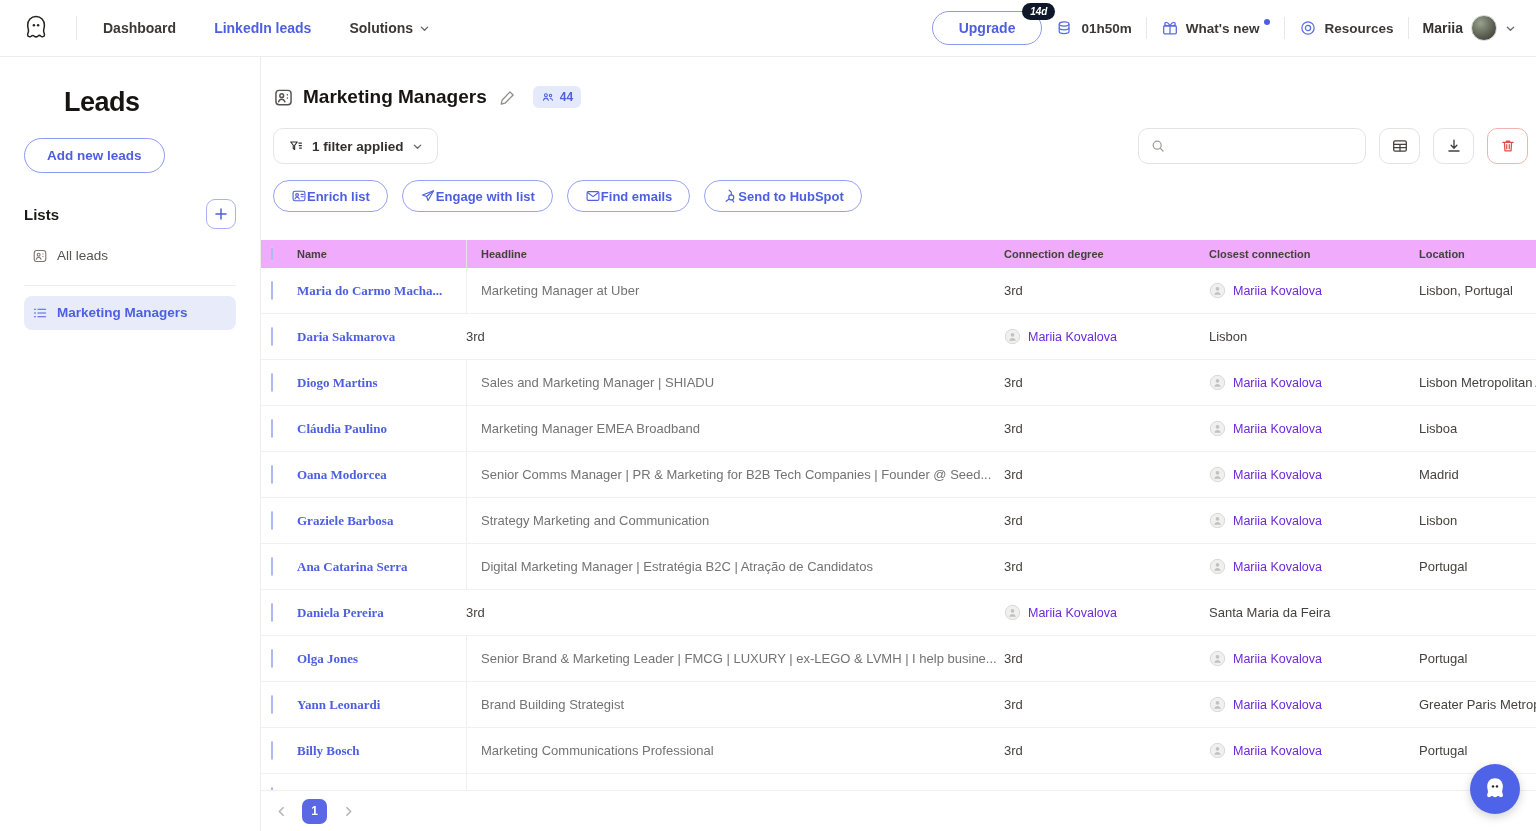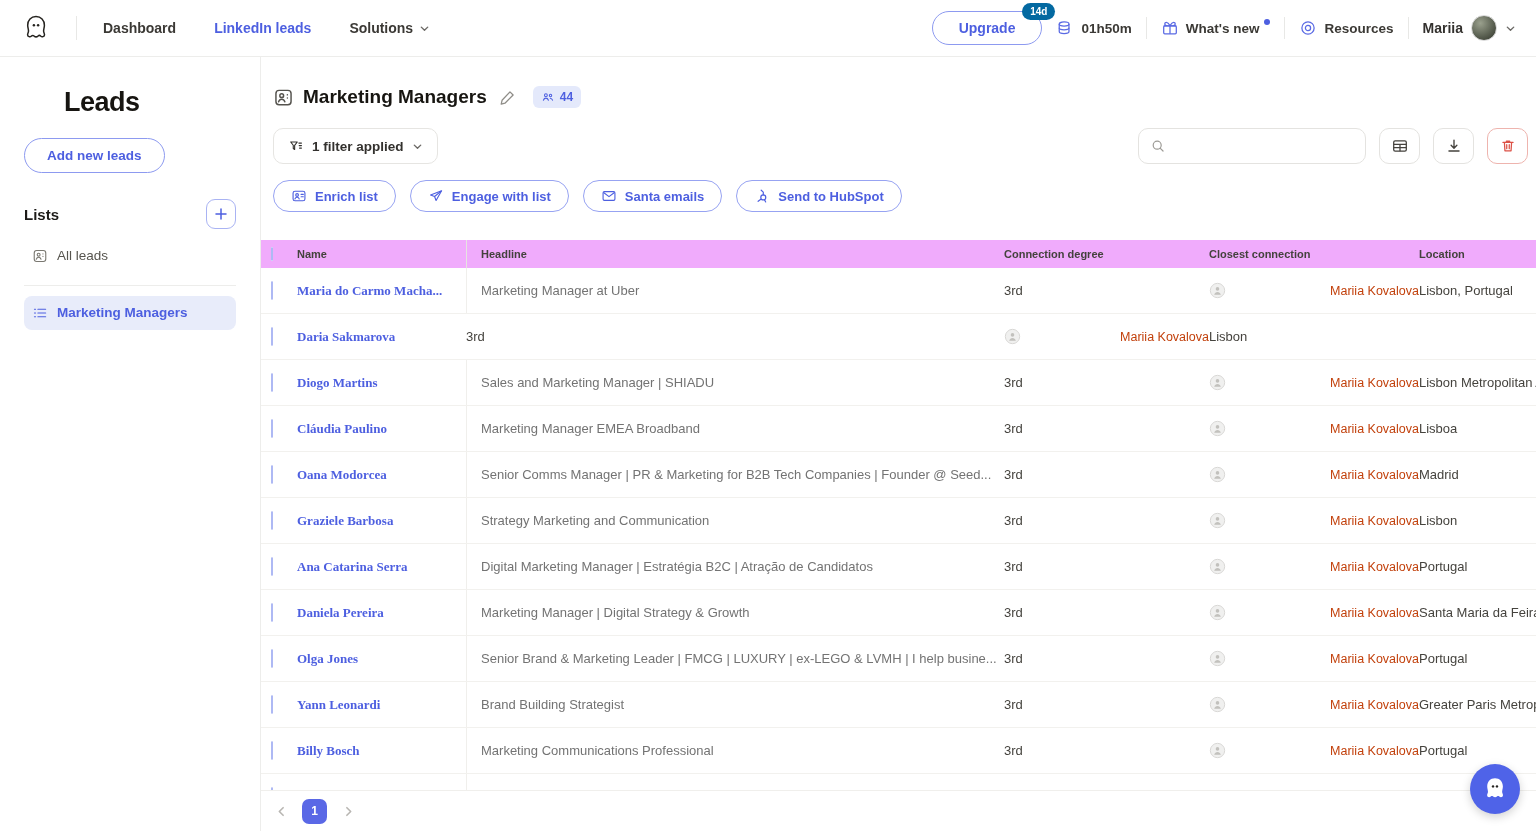--- a/index.html
+++ b/index.html
@@ -12,22 +12,22 @@
     border-bottom:1px solid #ededeb; display:flex; align-items:center; padding:0 20px; background:#fff; z-index:5; }
   .logo { width:32px; height:32px; display:flex; align-items:center; }
   .tb-divider { width:1px; height:24px; background:#e8e8e6; margin:0 26px 0 24px; }
   .nav { display:flex; align-items:center; gap:38px; }
   .nav-item { font-size:14px; font-weight:600; color:#3b3935; cursor:pointer; display:flex; align-items:center; gap:6px; }
   .nav-item.active { color:#4d5fe0; }
   .nav-item .chev { color:#6b6965; }
   .tb-right { margin-left:auto; display:flex; align-items:center; gap:14px; }
   .upgrade-btn { position:relative; border:1px solid #8d9af0; color:#4d5fe0; background:#fff;
     border-radius:999px; padding:8px 26px; font-size:14px; font-weight:600; cursor:pointer; }
-  .upgrade-badge { position:absolute; top:-9px; right:-14px; background:#0369a1; color:#fff;
-    font-size:10px; font-weight:700; border-radius:999px; padding:3px 8px; }
+  .upgrade-badge { position:absolute; top:-9px; right:-14px; background:#0f172a; color:#fff;
+    font-size:10px; font-weight:700; border-radius:999px; padding:3px 8px;font-style:italic; }
   .tb-item { display:flex; align-items:center; gap:7px; font-size:13.5px; font-weight:600; color:#3b3935; cursor:pointer; }
   .tb-sep { width:1px; height:22px; background:#e8e8e6; }
   .new-dot { width:6px; height:6px; border-radius:50%; background:#4d5fe0; margin:-12px 0 0 -2px; }
   .avatar { width:26px; height:26px; border-radius:50%;
     background:radial-gradient(circle at 35% 30%, #9aa08d, #5d6354 55%, #32362c 95%); border:1px solid #d9d9d9; }
   .user-chip { display:flex; align-items:center; gap:8px; cursor:pointer; font-size:14px; font-weight:600; }
 
   
   .sidebar { position:absolute; left:0; top:57px; width:261px; height:774px;
     border-right:1px solid #ededeb; background:#fff; padding:30px 24px; }
@@ -61,37 +61,37 @@
   .controls-right { margin-left:auto; display:flex; align-items:center; gap:13px; }
   .search-box { width:228px; height:36px; border:1px solid #e4e3e0; border-radius:10px;
     display:flex; align-items:center; padding:0 11px; gap:8px; background:#fff; }
   .search-box input { border:none; outline:none; flex:1; font-size:13px; font-family:inherit; color:#33312e; background:transparent; }
   .sq-btn { width:41px; height:36px; border:1px solid #e4e3e0; border-radius:10px; background:#fff;
     display:flex; align-items:center; justify-content:center; cursor:pointer; }
   .sq-btn.danger { border-color:#eeb4ae; }
   .icon18 { width:18px; height:18px; }
 
   .actions-row { position:absolute; left:12px; top:123px; display:flex; align-items:center; gap:14px; }
-  .action-btn { display:flex; align-items:center; gap:8px; border:1px solid #97a3f2; color:#4d5fe0;
+  .action-btn { display:flex; align-items:center; border:1px solid #97a3f2; color:#4d5fe0;
     background:#fff; border-radius:999px; height:32px; padding:0 17px; font-size:13px; font-weight:600; cursor:pointer; }
 
   
   .grid-row { display:grid; grid-template-columns:36px 169px 538px 205px 210px 1fr; align-items:center; }
   .t-header { position:absolute; left:0; top:183px; width:1275px; height:28px; background:#f0abfc;
     font-size:11px; font-weight:700; color:#44423d; }
   .t-header .cb-cell { padding-left:10px; }
   .hl-cell { border-left:1px solid #e6e4e0; padding-left:14px; height:100%; display:flex; align-items:center; }
   .t-body { position:absolute; left:0; top:211px; width:1275px; height:522px; overflow:hidden; }
   .t-row { height:46px; border-bottom:1px solid #f2f1ee; background:#fff; }
   .t-row .cb-cell { padding-left:10px; }
   .checkbox { width:15px; height:15px; border:1.5px solid #aeb9f4; border-radius:4.5px; background:#fff; cursor:pointer; }
   .name-cell { font-size:13px; color:#4d5fe0; font-weight:600; white-space:nowrap; overflow:hidden; cursor:pointer;font-family:Liberation Serif, serif; }
   .t-row .hl-cell { font-size:13px; color:#737373; white-space:nowrap; overflow:hidden; border-left:1px solid #f0efec; }
   .deg-cell { font-size:13px; color:#45433e; }
-  .conn-cell { display:flex; align-items:center; gap:7px; font-size:12.5px; color:#c2410c;justify-content:space-between; }
+  .conn-cell { display:flex; align-items:center; gap:7px; font-size:12.5px; color:#6d28d9; }
   .conn-cell .icon18 { width:17px; height:17px; }
   .loc-cell { font-size:13px; color:#45433e; white-space:nowrap; }
 
   .pagination-bar { position:absolute; left:0; top:733px; width:1275px; height:41px; background:#fff;
     border-top:1px solid #f0efec; display:flex; align-items:center; padding-left:8px; gap:9px; }
   .page-chev { width:24px; height:24px; display:flex; align-items:center; justify-content:center; color:#b8b6b2; cursor:pointer; }
   .page-num { width:25px; height:25px; background:#5a68e6; color:#fff; font-size:12px; font-weight:700;
     border-radius:7px; display:flex; align-items:center; justify-content:center; cursor:pointer; }
 
   .chat-widget { position:absolute; right:16px; bottom:17px; width:50px; height:50px; border-radius:50%;
@@ -267,21 +267,21 @@
           <path d="M17 3.4L3.2 8.7l5 1.9 1.9 5z"></path>
           <path d="M8.2 10.6l8.6-7"></path>
         </svg>
       <span>Engage with list</span>
     </button>
     <button class="action-btn">
       <svg class="icon16" viewBox="0 0 20 20" fill="none" stroke="currentColor" stroke-width="1.4" stroke-linejoin="round">
           <rect x="2.6" y="4.6" width="14.8" height="10.8" rx="1.6"></rect>
           <path d="M3.2 5.6l6.8 5.2 6.8-5.2"></path>
         </svg>
-      <span>Santa emails</span>
+      <span>Find emails</span>
     </button>
     <button class="action-btn">
       <svg class="icon16" viewBox="0 0 20 20" fill="none" stroke="currentColor" stroke-width="1.5" stroke-linecap="round">
           <circle cx="11.6" cy="11.8" r="3.1"></circle>
           <path d="M11.6 8.7V5.1M11.6 5.1L9 2.8M5.2 16.6l3.3-2.4M14.6 17.4l-1.5-2.8"></path>
         </svg>
       <span>Send to HubSpot</span>
     </button>
   </div>
 
@@ -402,21 +402,20 @@
             <path d="M5.4 13.4c.8-1.8 2-2.7 3.6-2.7s2.8.9 3.6 2.7" fill="#c2c1bd"></path>
           </svg>
         <span>Mariia Kovalova</span>
       </div>
       <div class="loc-cell">Portugal</div>
     </div>
 
     <div class="t-row grid-row">
       <div class="cb-cell"><span class="checkbox"></span></div>
       <div class="name-cell">Daniela Pereira</div>
-      <div class="hl-cell">Marketing Manager | Digital Strategy &amp; Growth</div>
       <div class="deg-cell">3rd</div>
       <div class="conn-cell">
         <svg class="icon18" viewBox="0 0 18 18">
             <circle cx="9" cy="9" r="7.6" fill="#f0f0ef" stroke="#d7d6d3"></circle>
             <circle cx="9" cy="7.3" r="1.9" fill="#c2c1bd"></circle>
             <path d="M5.4 13.4c.8-1.8 2-2.7 3.6-2.7s2.8.9 3.6 2.7" fill="#c2c1bd"></path>
           </svg>
         <span>Mariia Kovalova</span>
       </div>
       <div class="loc-cell">Santa Maria da Feira</div>

